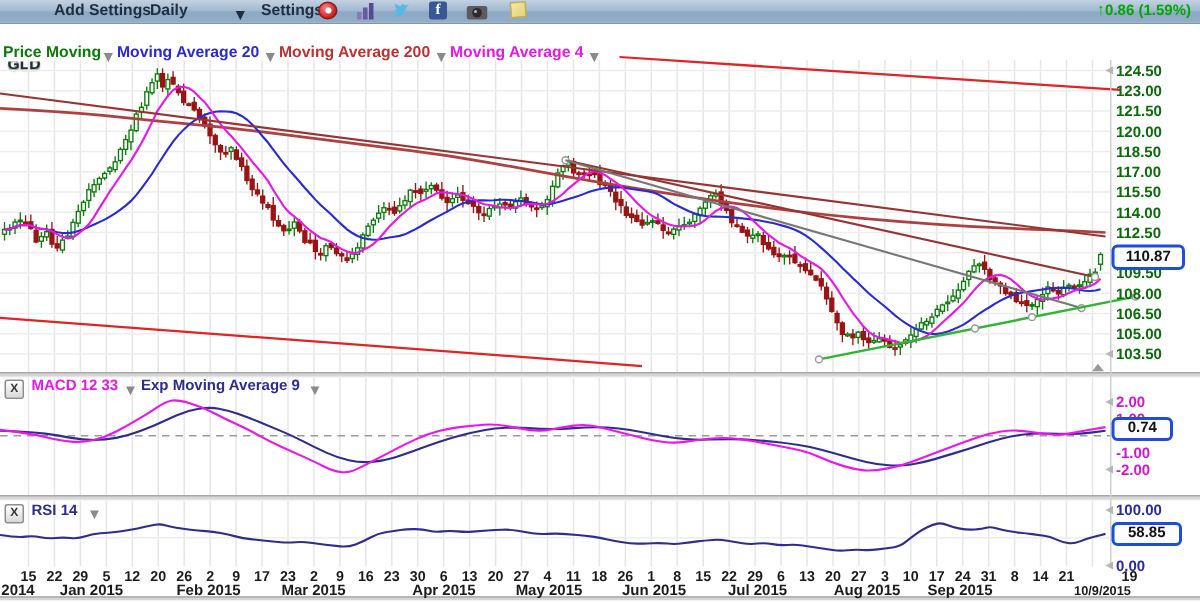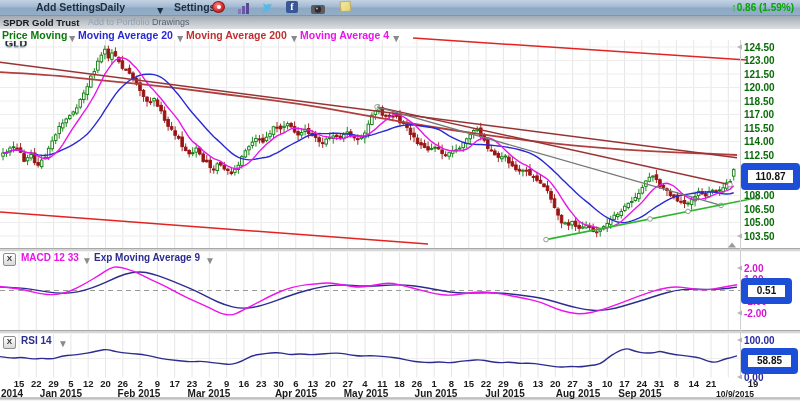--- a/index.html
+++ b/index.html
@@ -26,21 +26,21 @@
   
   #indicator-bar{left:0;top:29px;width:800px;height:12px;background:#fff;}
   #indicator-bar span.lbl{position:absolute;top:0;font-size:10.5px;font-weight:bold;white-space:nowrap;cursor:pointer;}
   #indicator-bar .caret{color:#8a8a8a;}
   
   .xbtn{position:absolute;width:11px;height:11px;border:1px solid #8d8d8d;border-radius:2px;
     background:linear-gradient(#ffffff,#d8d8d8);font-size:8px;font-weight:bold;color:#333;
     text-align:center;line-height:10px;cursor:pointer;}
   .pane-lbl{position:absolute;font-size:10px;font-weight:bold;white-space:nowrap;cursor:pointer;}
   
-  .valbox{position:absolute;border:7px solid #1d4ed8;border-radius:4px;background:#fdfdfd;
+  .valbox{position:absolute;border:2px solid #1d4ed8;border-radius:4px;background:#fdfdfd;
     font-size:10px;font-weight:bold;color:#111;text-align:center;}
   
   #icon-alerts{left:212px;background:radial-gradient(circle at 40% 35%,#ff8a8a,#d42b2b 60%,#9c1616);border-radius:50%;border:1px solid #8a1a1a;box-sizing:border-box;}
   #icon-alerts:after{content:"";position:absolute;left:4px;top:3px;width:4px;height:4px;background:#fff;border-radius:50%;}
   #icon-fb{left:286px;background:#3a5795;border-radius:2px;color:#fff;
     font-family:"Liberation Serif",serif;font-weight:bold;font-size:10px;text-align:center;line-height:12px;}
   #icon-note{left:340px;background:linear-gradient(135deg,#f4e9a0,#e4d277);border:1px solid #bfae5e;box-sizing:border-box;transform:rotate(-4deg);}
   svg text{font-family:"Liberation Sans",sans-serif;}
 </style>
 </head>
@@ -74,25 +74,20 @@
           <rect x="0" y="2" width="14" height="9" rx="2" fill="#5c5c60"></rect>
           <circle cx="7" cy="6.5" r="3.2" fill="#2b2b2e"></circle>
           <circle cx="6" cy="5.6" r="1" fill="#aab8d8"></circle>
         </svg>
     </span>
     <span class="tbicon" id="icon-note" style="width:11px;height:11px"></span>
 
     <span id="change"><span class="up-arrow">↑</span><span>0.86 (1.59%)</span></span>
   </div>
 
-  <div id="subheader" class="abs">
-    <span id="fund-name">SPDR Gold Trust</span>
-    <span id="add-portfolio">Add to Portfolio</span>
-    <span id="drawings">Drawings</span>
-  </div>
 
   <div id="indicator-bar" class="abs">
     <span class="lbl" style="left:2px;color:#0a7a0a">Price Moving</span>
     <span class="lbl caret" style="left:67px;top:3px">▼</span>
     <span class="lbl" style="left:78px;color:#2929d6">Moving Average 20</span>
     <span class="lbl caret" style="left:175px;top:3px">▼</span>
     <span class="lbl" style="left:186px;color:#c03030">Moving Average 200</span>
     <span class="lbl caret" style="left:289px;top:3px">▼</span>
     <span class="lbl" style="left:300px;color:#e816e8">Moving Average 4</span>
     <span class="lbl caret" style="left:391px;top:3px">▼</span>
@@ -804,15 +799,15 @@
   <span class="pane-lbl" style="left:21px;top:252px;color:#e816e8">MACD 12 33</span>
   <span class="pane-lbl caret" style="left:82px;top:255px;color:#8a8a8a">▼</span>
   <span class="pane-lbl" style="left:94px;top:252px;color:#2d2d8f">Exp Moving Average 9</span>
   <span class="pane-lbl caret" style="left:205px;top:255px;color:#8a8a8a">▼</span>
 
   <div class="xbtn" style="left:3px;top:336px">X</div>
   <span class="pane-lbl" style="left:21px;top:335px;color:#2d2d8f">RSI 14</span>
   <span class="pane-lbl caret" style="left:58px;top:338px;color:#8a8a8a">▼</span>
 
   <div class="valbox" style="left:741px;top:163px;width:45px;height:13px;line-height:13px">110.87</div>
-  <div class="valbox" style="left:741px;top:278px;width:37px;height:12px;line-height:12px">0.51</div>
+  <div class="valbox" style="left:741px;top:278px;width:37px;height:12px;line-height:12px">0.74</div>
   <div class="valbox" style="left:741px;top:348px;width:43px;height:12px;line-height:12px">58.85</div>
 </div>
 
 </body></html>

